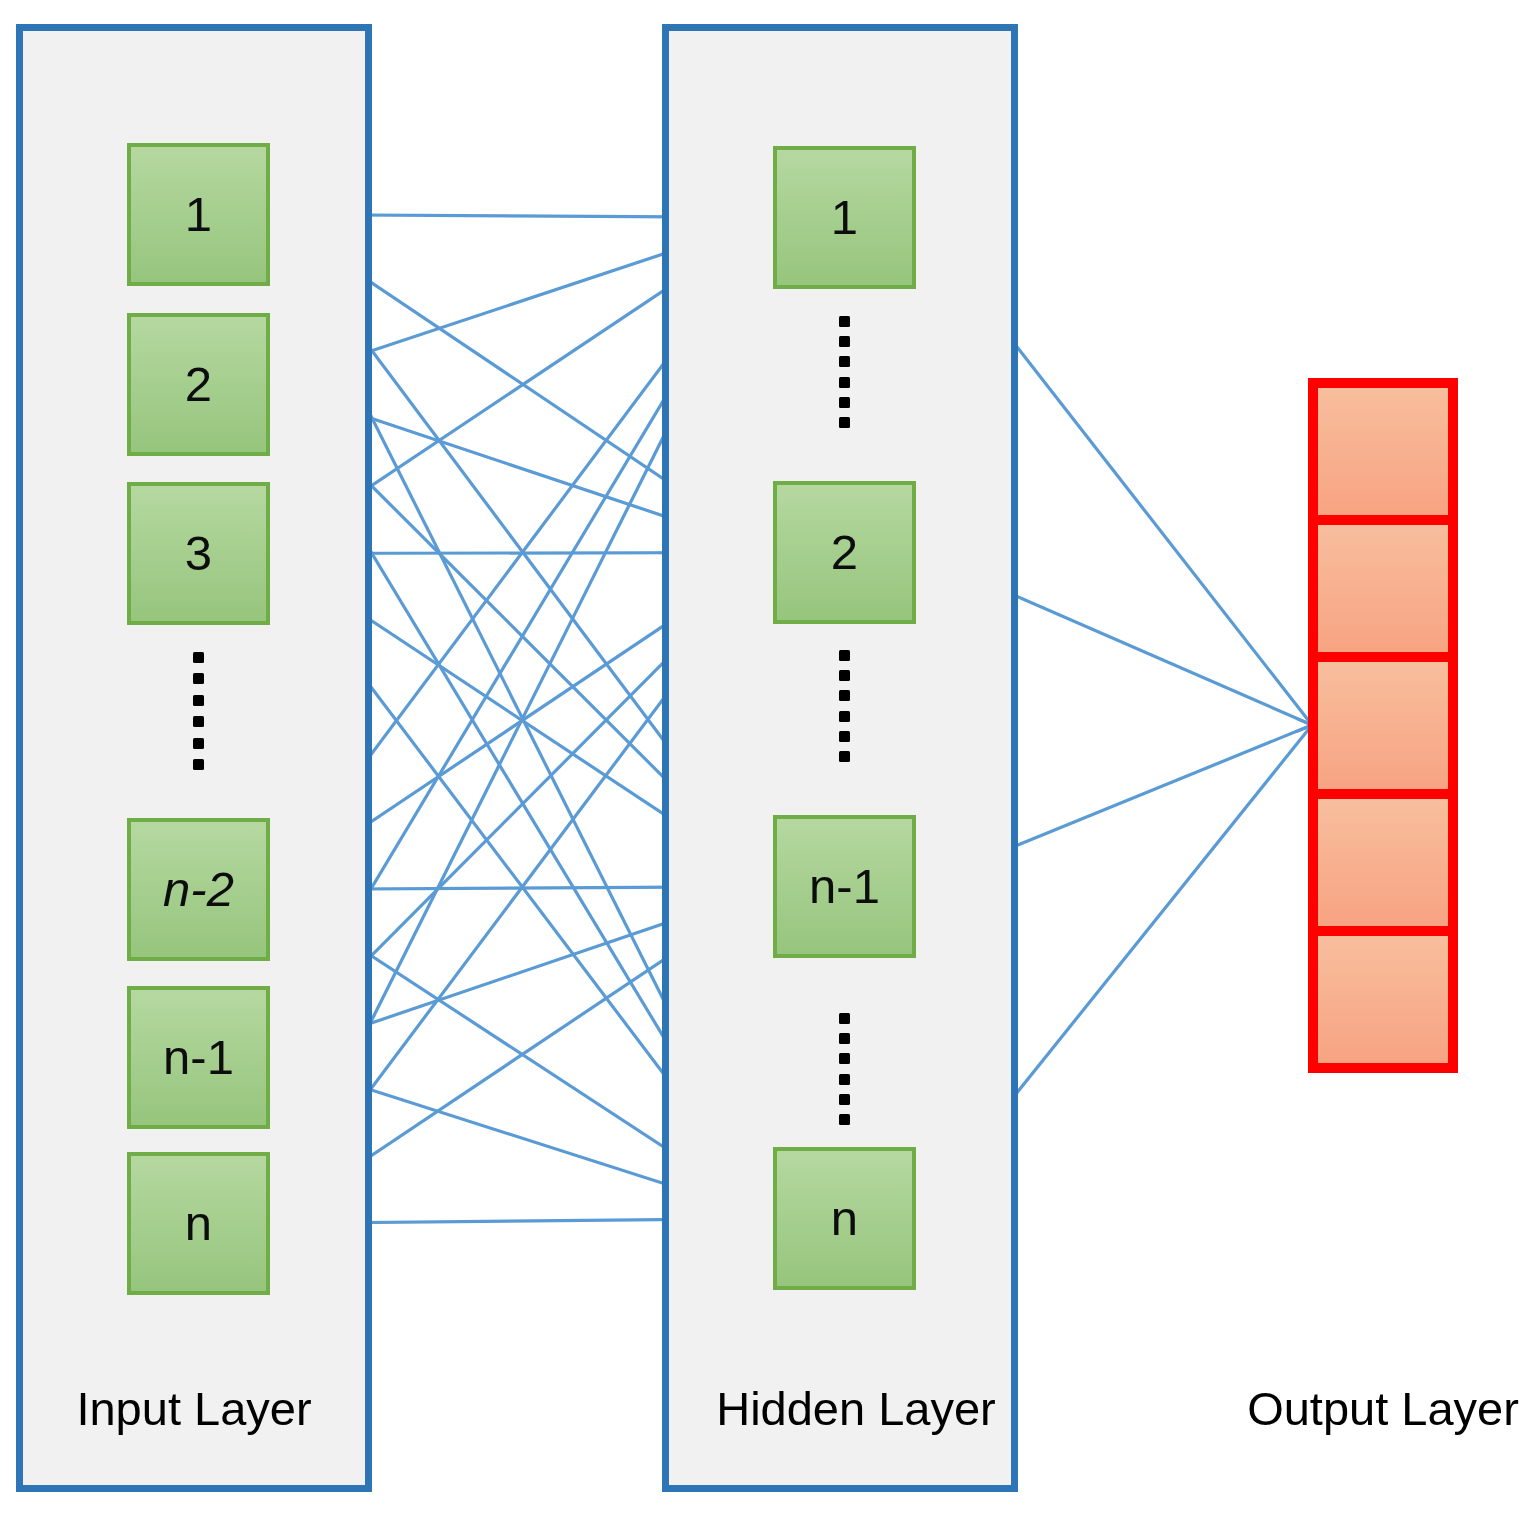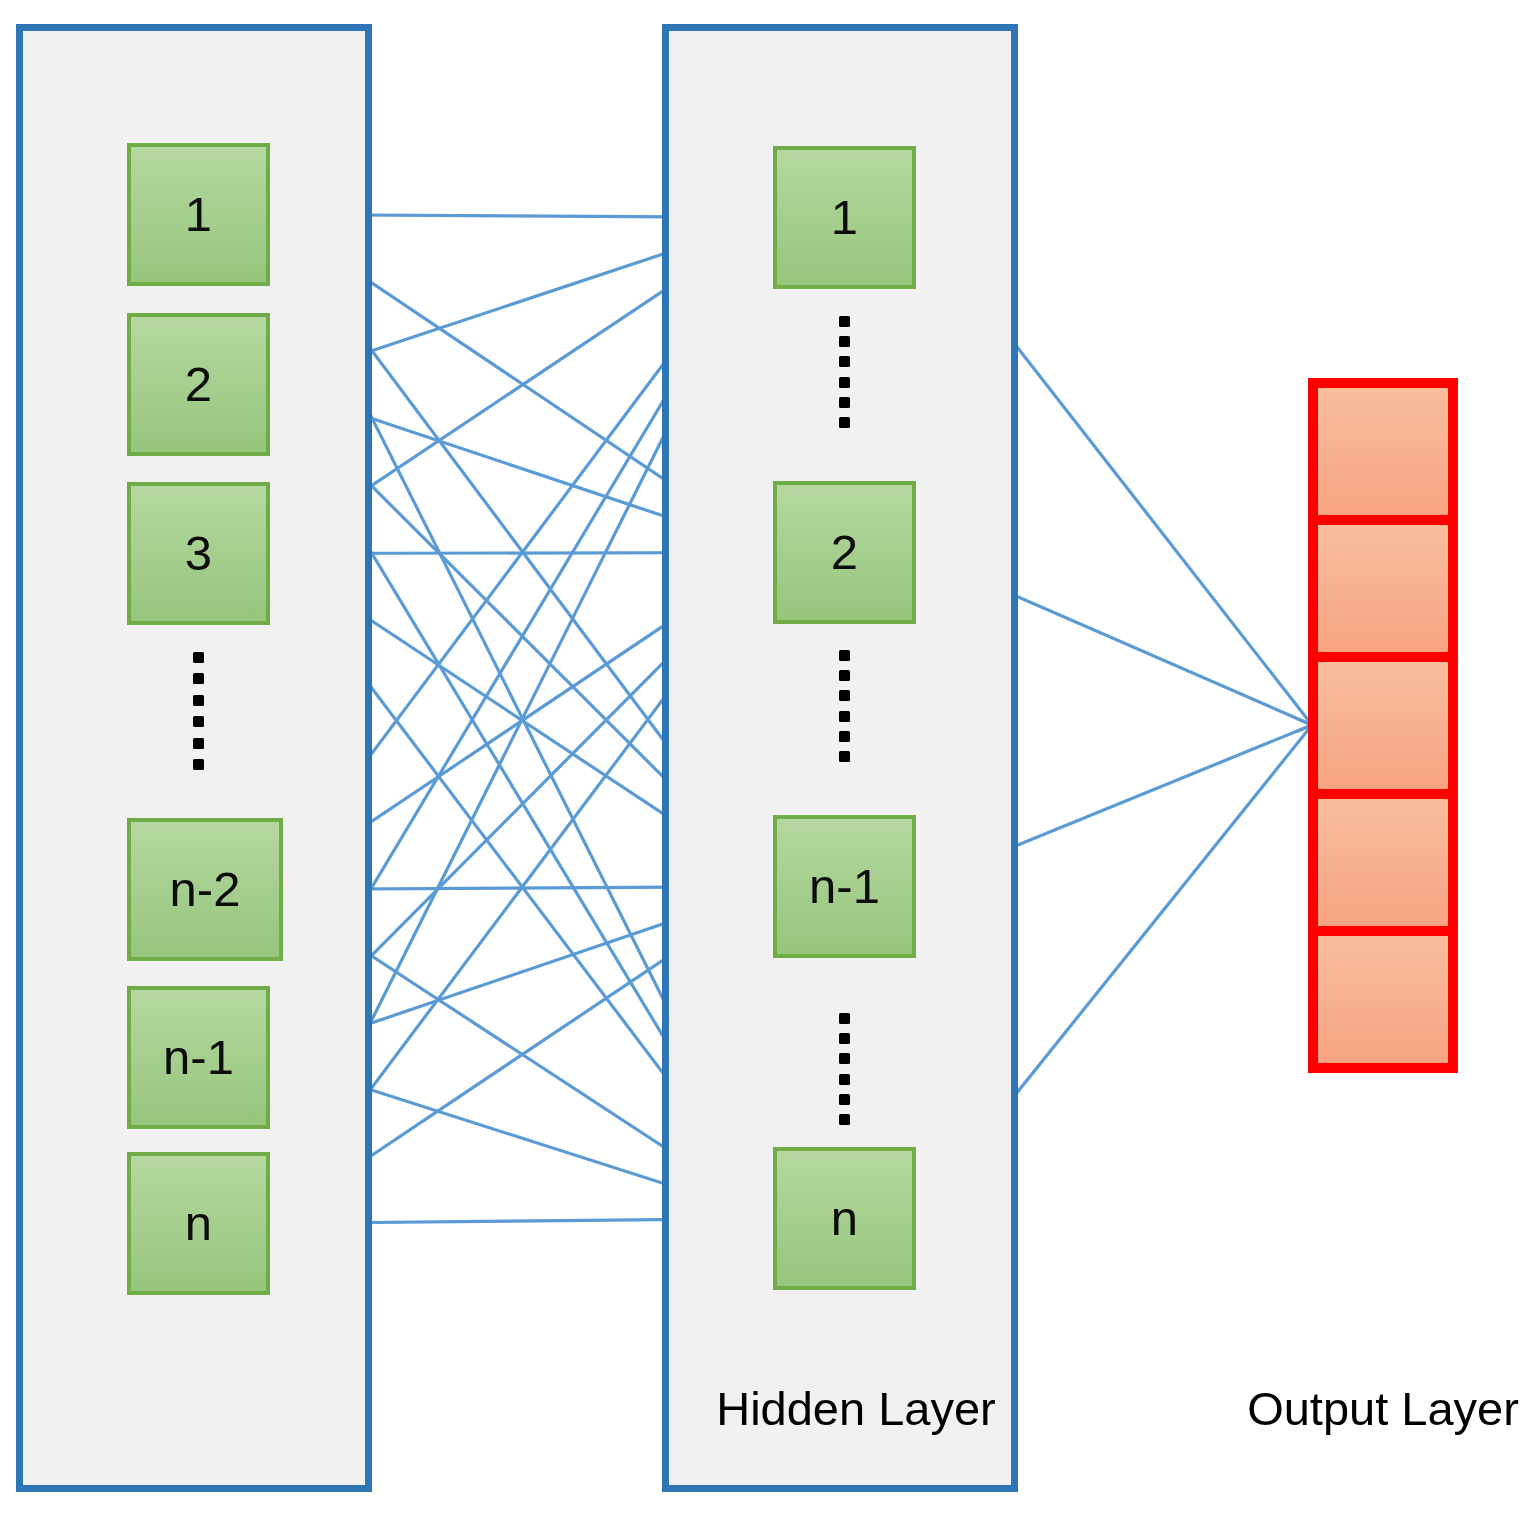--- a/index.html
+++ b/index.html
@@ -90,38 +90,39 @@
   <div id="input-nodes">
       <div class="node" style="left: 127px; top: 143px; width: 143px; height: 143px;">
         <span>1</span>
       </div>
       <div class="node" style="left: 127px; top: 313px; width: 143px; height: 143px;">
         <span>2</span>
       </div>
       <div class="node" style="left: 127px; top: 482px; width: 143px; height: 143px;">
         <span>3</span>
       </div>
-      <div class="node" style="left: 127px; top: 818px; width: 156px; height: 143px;">
+      <div class="node" style="left: 127px; top: 818px; width: 143px; height: 143px; font-style: italic;">
         <span>n-2</span>
       </div>
       <div class="node" style="left: 127px; top: 986px; width: 143px; height: 143px;">
         <span>n-1</span>
       </div>
       <div class="node" style="left: 127px; top: 1152px; width: 143px; height: 143px;">
         <span>n</span>
       </div>
     </div>
   <div class="dots" id="input-dots" style="left: 190.5px; top: 652px; width: 16px; height: 118px;">
       <i></i>
       <i></i>
       <i></i>
       <i></i>
       <i></i>
       <i></i>
     </div>
+  <div class="layer-label" id="input-label" style="left: 16px; width: 356px; top: 1385px;">Input Layer</div>
 
   <div class="layer-box" id="hidden-box" style="left: 662px; top: 24px; width: 356px; height: 1468px;"></div>
   <div id="hidden-nodes">
       <div class="node" style="left: 773px; top: 146px; width: 143px; height: 143px;">
         <span>1</span>
       </div>
       <div class="node" style="left: 773px; top: 481px; width: 143px; height: 143px;">
         <span>2</span>
       </div>
       <div class="node" style="left: 773px; top: 815px; width: 143px; height: 143px;">

